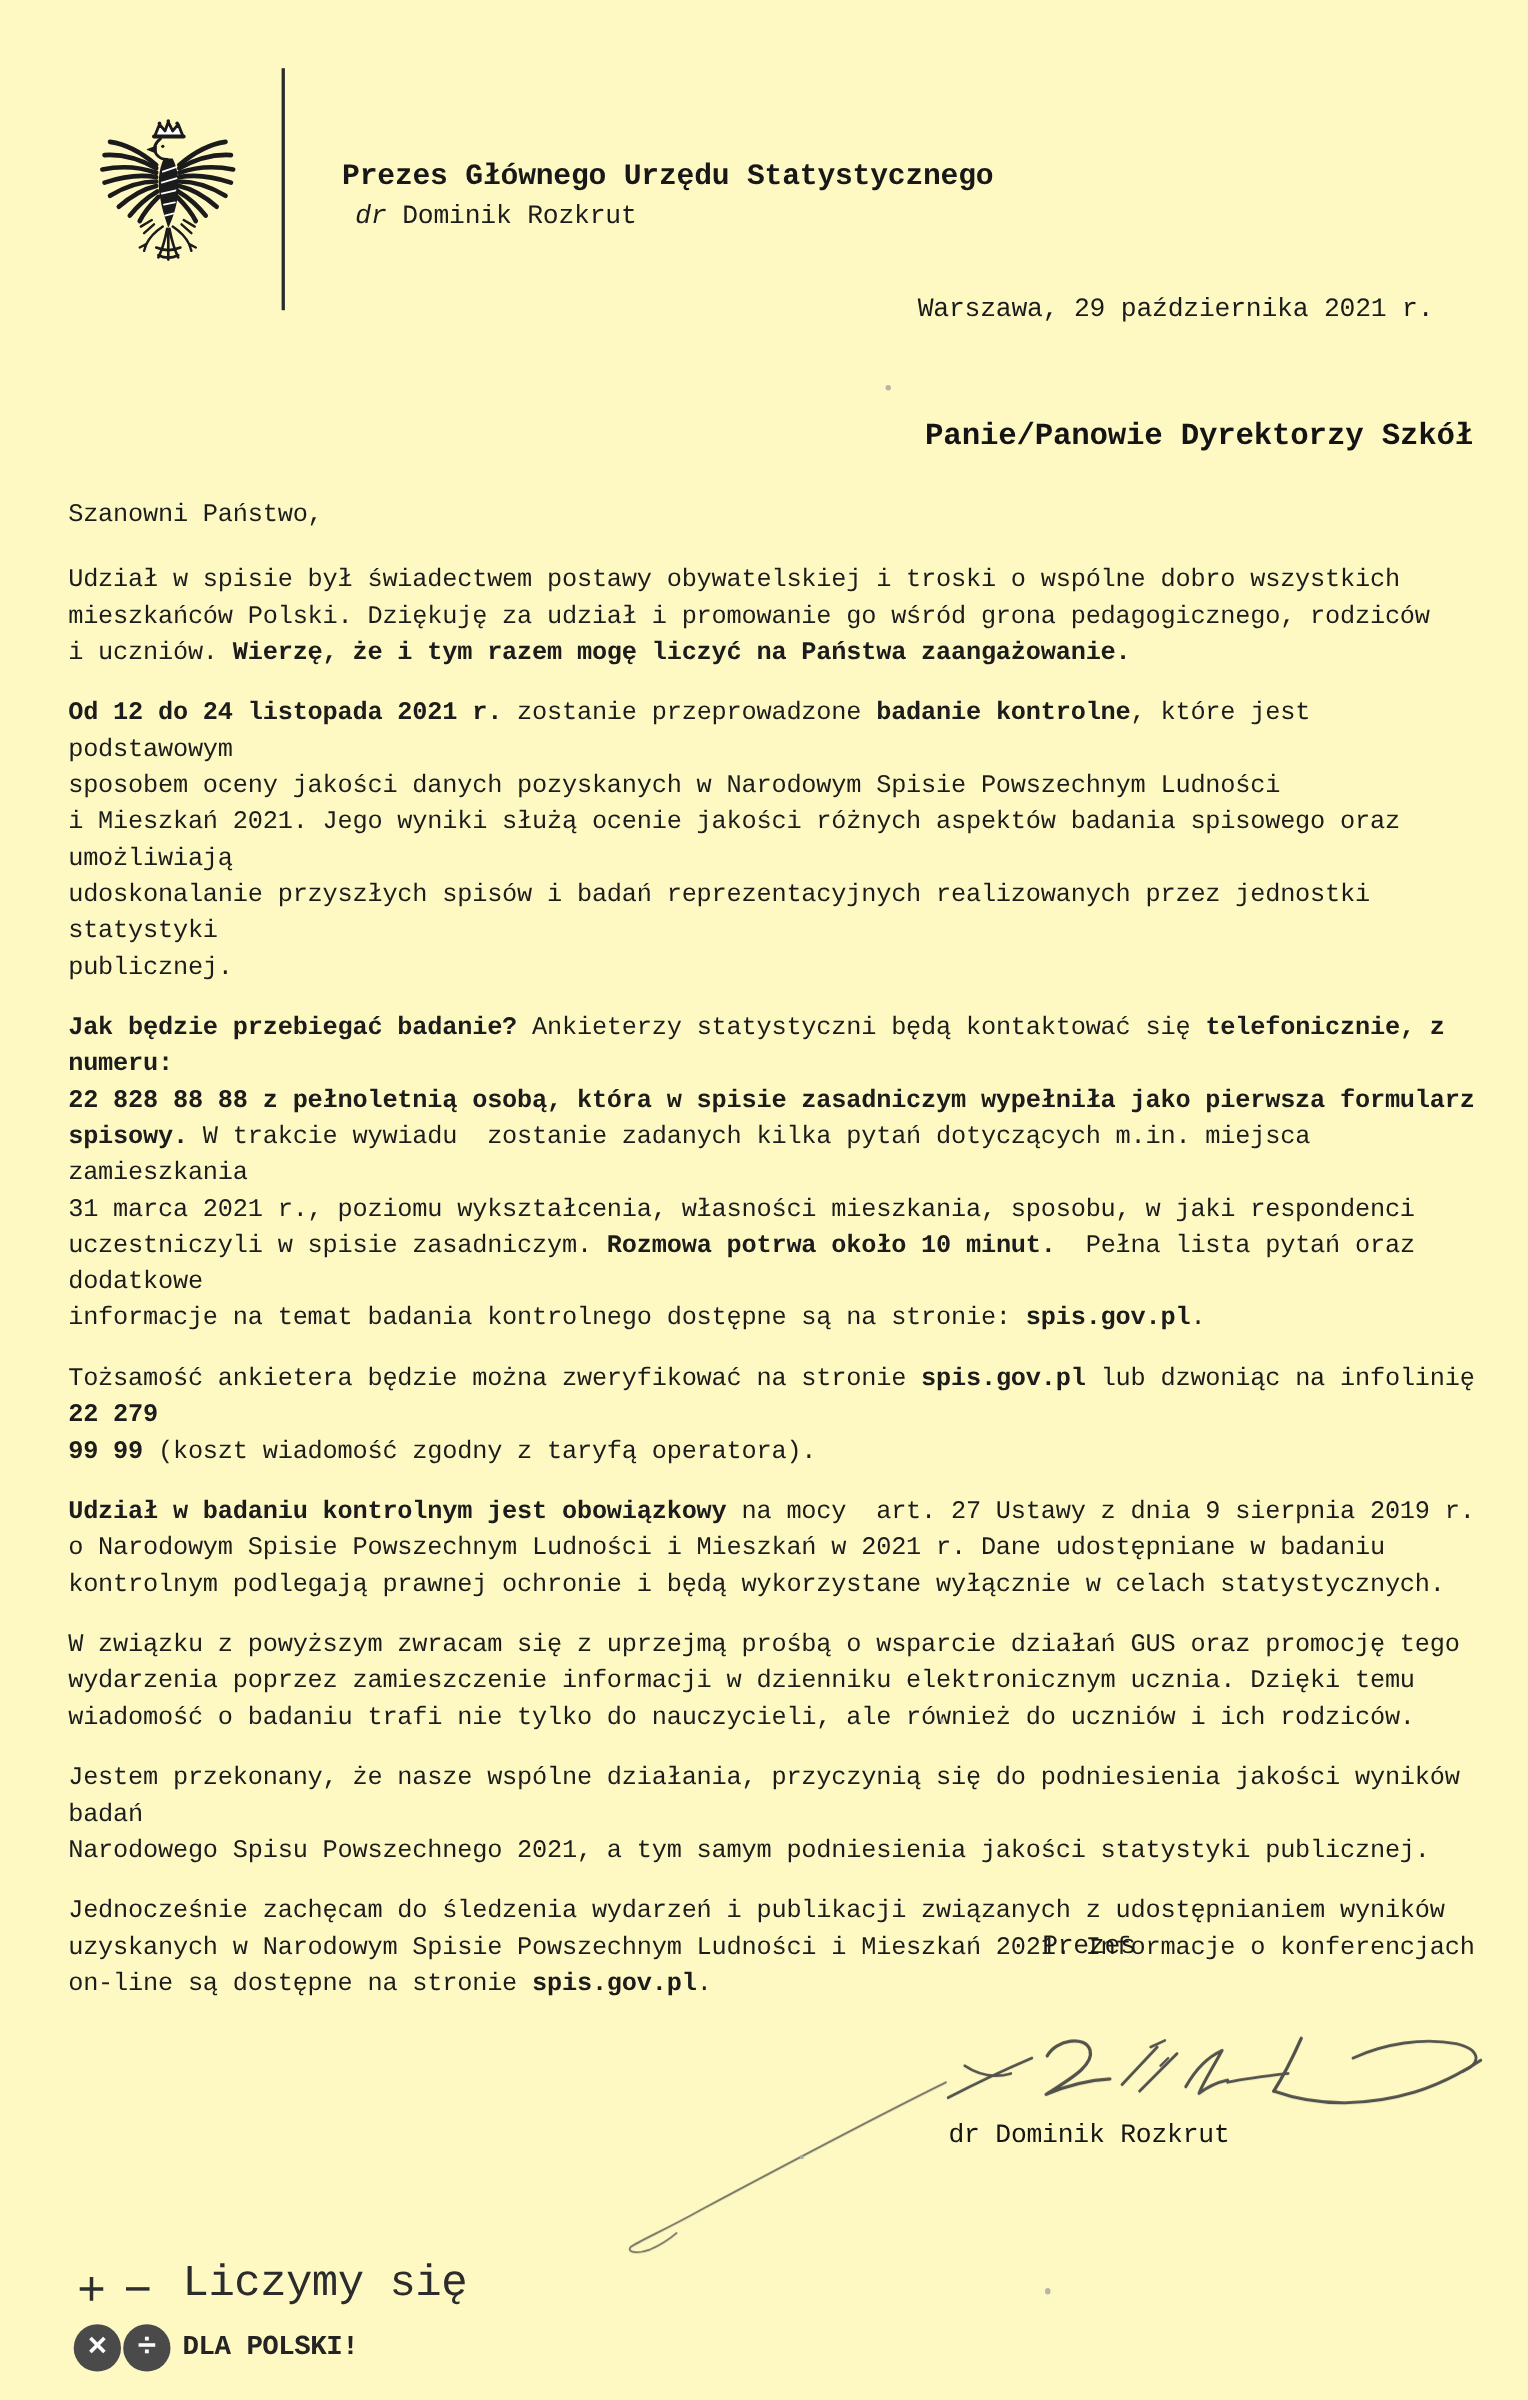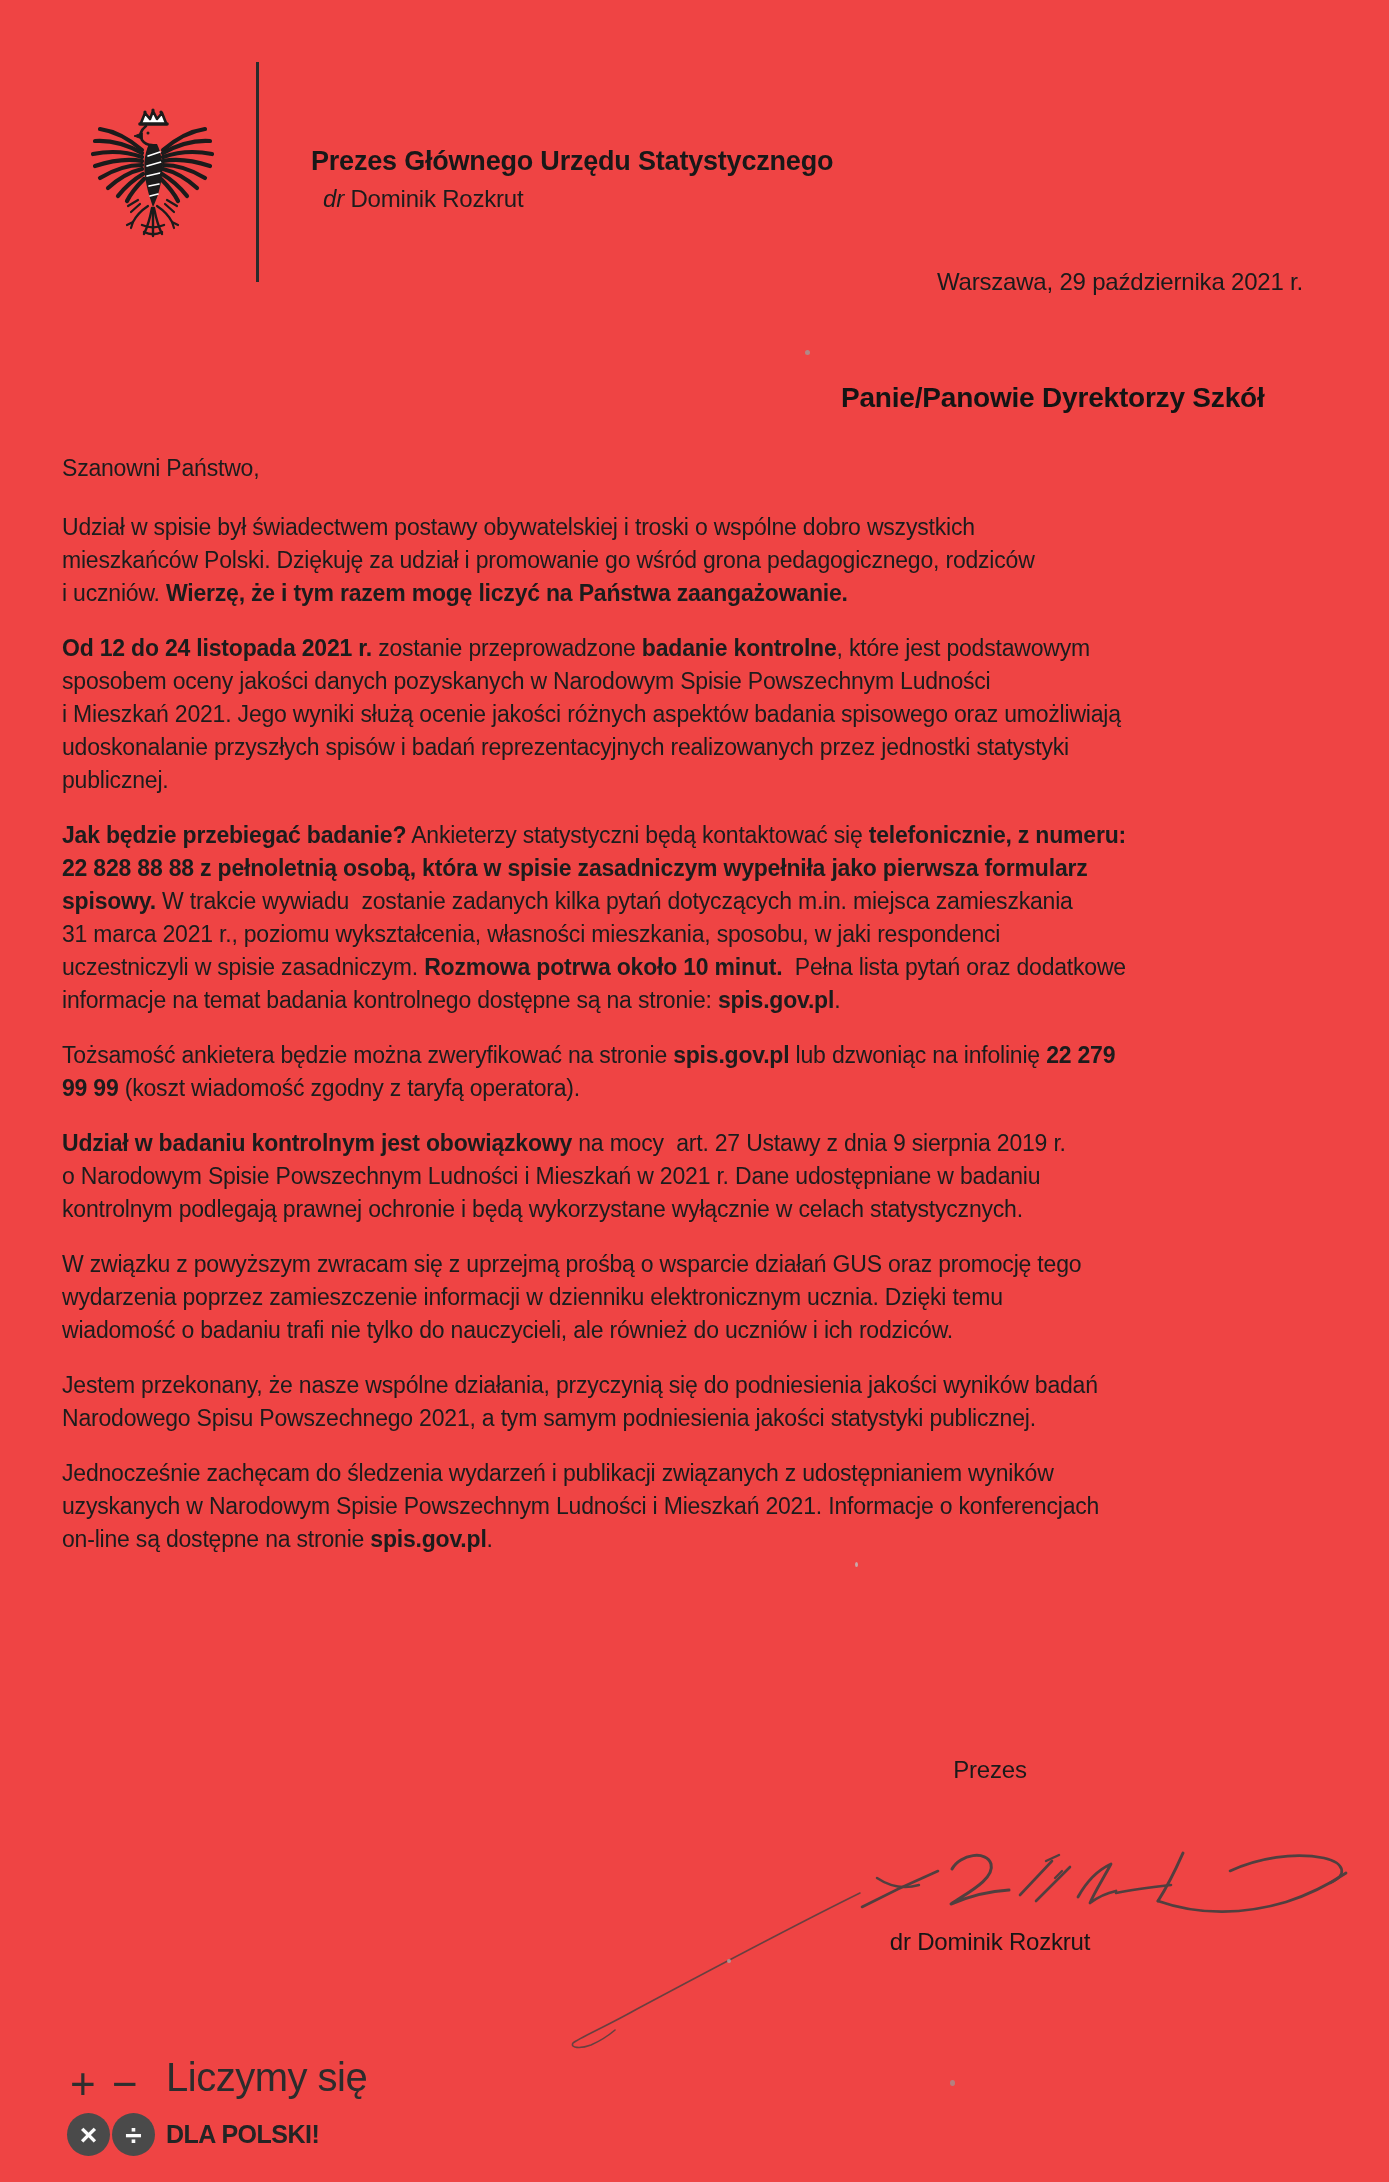--- a/index.html
+++ b/index.html
@@ -1,22 +1,22 @@
 <!DOCTYPE html>
 <html lang="pl"><head>
 <meta charset="utf-8">
 <style>
   html,body{margin:0;padding:0;}
   body{background:#e8e8e8;}
   .page{
     position:relative;
     width:1389px;height:2182px;
     margin:0 auto;
-    background:#ef4444;
-    font-family:Liberation Sans, sans-serif;
+    background:#fef9c3;
+    font-family:Liberation Mono, monospace;
     color:#1e1e1e;
     overflow:hidden;
   }
   .b{font-weight:bold;}
   .i{font-style:italic;margin-left:12px;}
 
   
   .emblem{position:absolute;left:90px;top:108px;width:125px;height:132px;}
   .vrule{position:absolute;left:256px;top:62px;width:3px;height:220px;background:#2b2b2b;}
   .lh-text{position:absolute;left:311px;top:146px;letter-spacing:-0.2px;}

